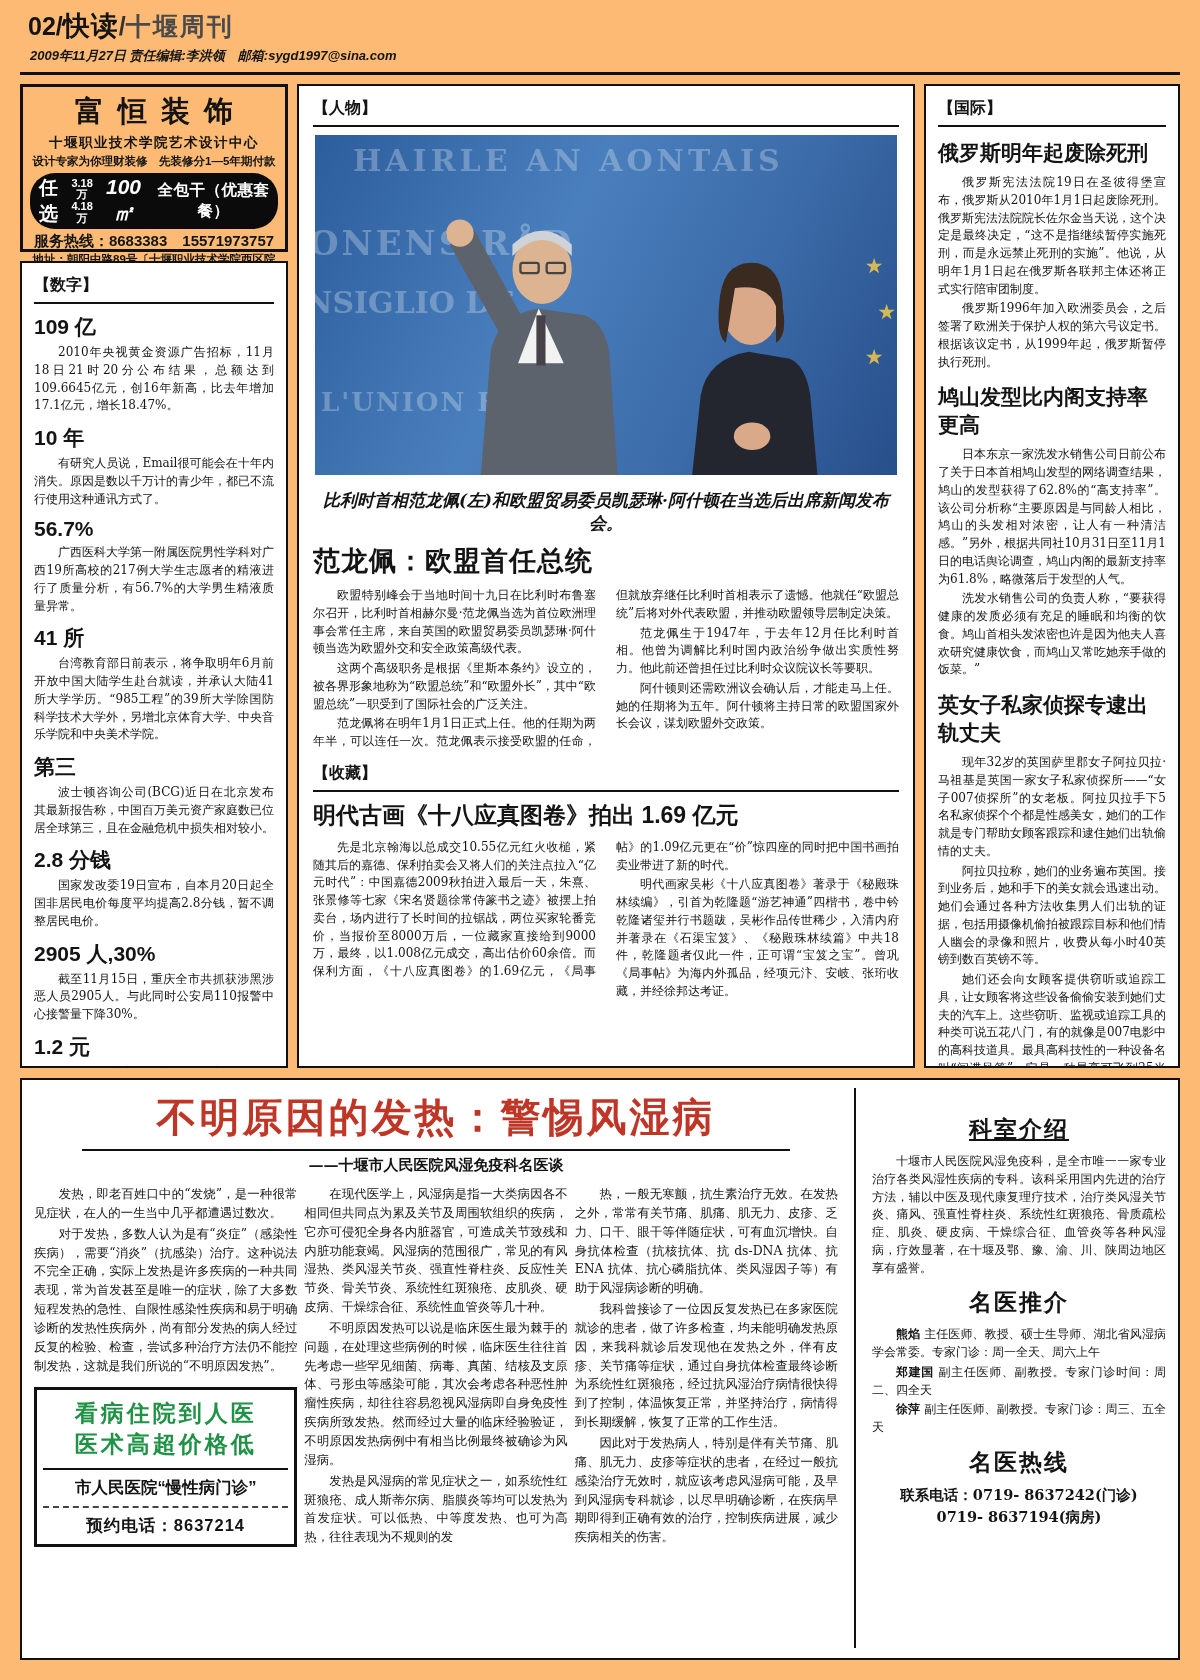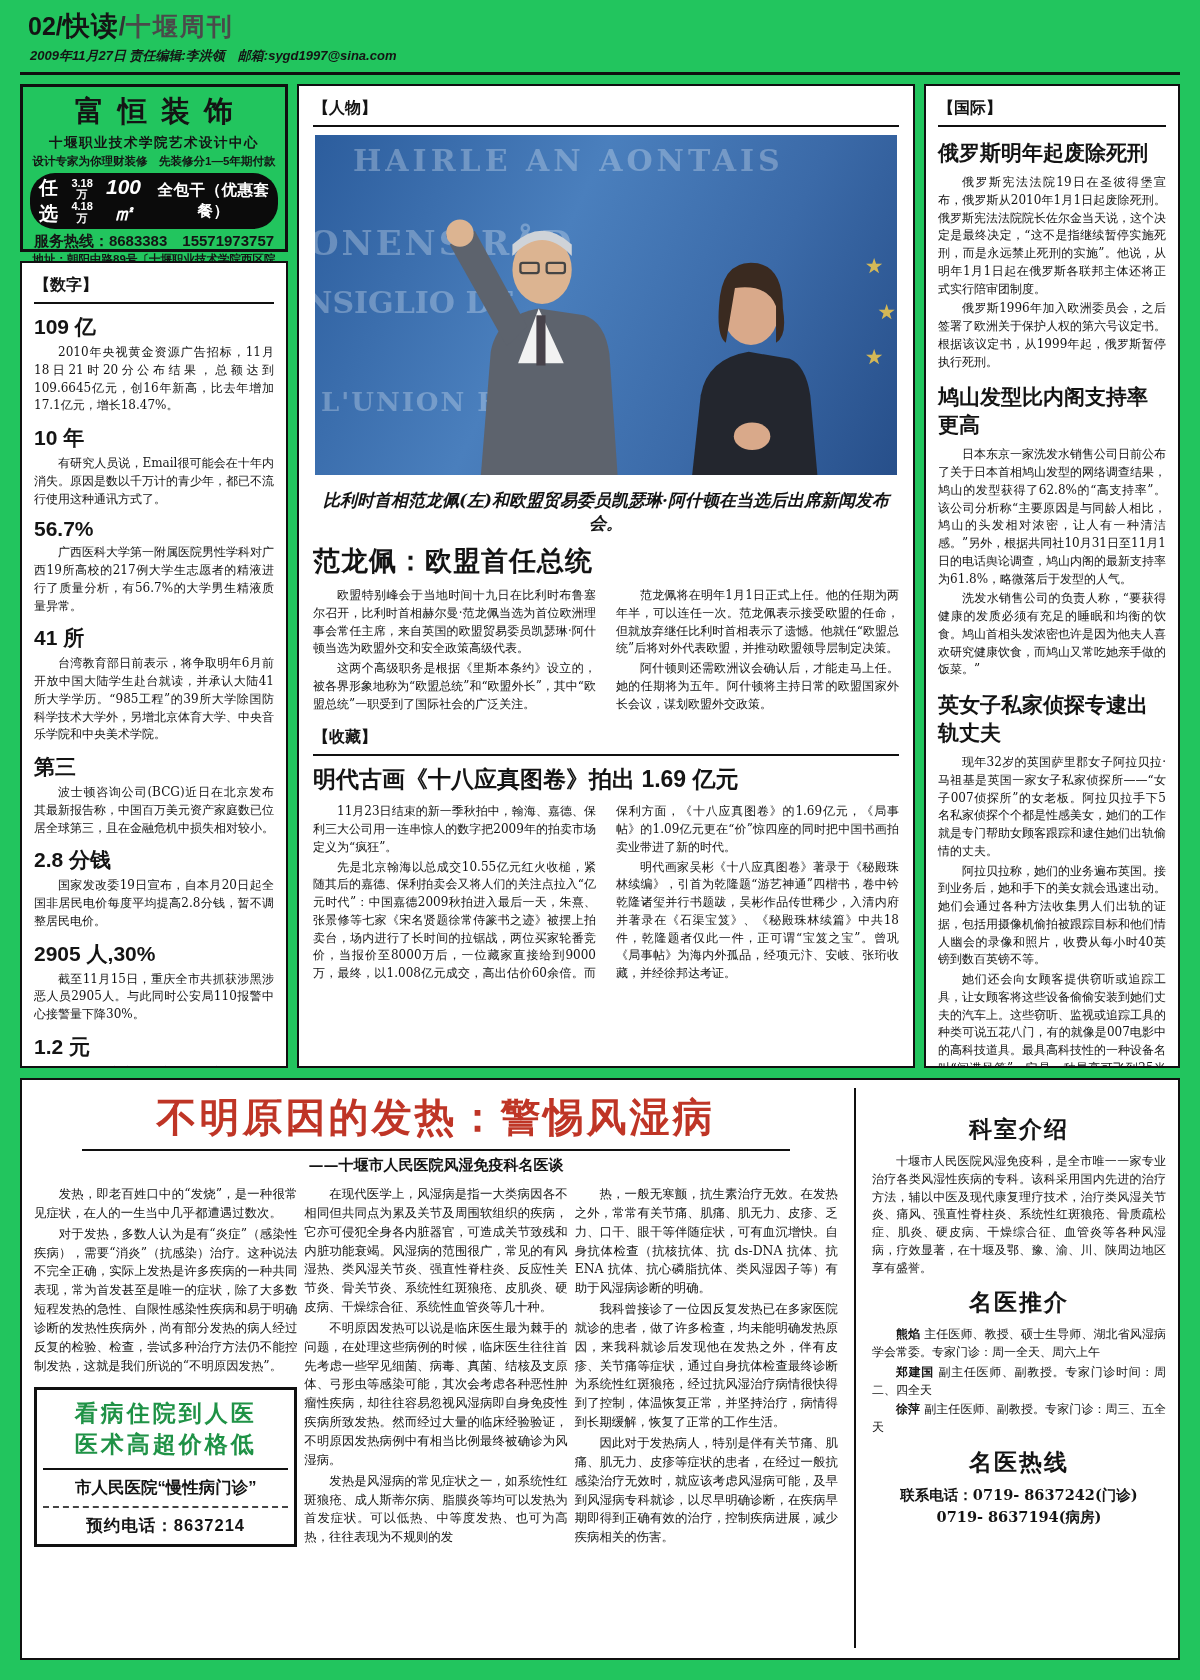--- a/index.html
+++ b/index.html
@@ -1,21 +1,21 @@
 <!DOCTYPE html>
 <html lang="zh"><head>
 <meta charset="utf-8">
 <style>
   * { box-sizing: border-box; }
   html,body { margin:0; padding:0; }
   body {
     width:1200px; height:1680px; background:#f1f1ee;
     font-family:"DejaVu Serif","Liberation Serif",serif; color:#141414;
   }
-  .page { width:1200px; height:1680px; background:#22c55e; padding:8px 20px 10px; overflow:hidden; }
+  .page { width:1200px; height:1680px; background:#fdba74; padding:8px 20px 10px; overflow:hidden; }
 
   
   .masthead { font-family:"Liberation Sans","DejaVu Sans",sans-serif; padding-left:8px; }
   .mast-pg { font-size:25px; font-weight:700; }
   .mast-sec { font-size:27px; font-weight:900; letter-spacing:1px; }
   .mast-slash { font-size:25px; font-weight:700; color:#333; }
   .mast-pub { font-size:25px; font-weight:600; color:#4a4a4a; letter-spacing:2px; }
   .dateline { font-family:"Liberation Sans","DejaVu Sans",sans-serif; font-style:italic; font-weight:700; font-size:13px; margin:3px 0 0 10px; }
   .top-rule { border-top:3px solid #101010; margin-top:7px; }
 
@@ -71,21 +71,21 @@
   .fcol { flex:1; }
   .fcol p.body { font-size:12.4px; line-height:1.52; }
 
   .ad-renmin { border:3px solid #101010; margin-top:12px; padding:8px 6px 7px; text-align:center; font-family:"Liberation Sans","DejaVu Sans",sans-serif; }
   .ad-green { font-weight:900; font-size:23px; letter-spacing:3px; line-height:1.35; }
   .ad-clinic { font-weight:900; font-size:16.5px; border-top:2px solid #101010; margin-top:7px; padding-top:7px; }
   .ad-phone { font-weight:900; font-size:16.5px; border-top:2px dashed #444; margin-top:7px; padding-top:7px; letter-spacing:1px; }
 
   .feature-side { width:312px; border-left:2px solid #101010; padding-left:16px; margin-left:4px; }
   .side-h { text-align:center; font-family:"Liberation Sans","DejaVu Sans",sans-serif; font-weight:900; font-size:23px; margin:10px 0 8px; letter-spacing:2px; }
-  .side-h.first { margin-top:26px; }
+  .side-h.first { margin-top:26px;text-decoration:underline; }
   .doctor strong { font-weight:700; }
   .hotline { text-align:center; font-weight:700; font-size:14.5px; margin:3px 0; }
 </style>
 </head>
 <body>
 
 <div class="page">
 
   <header>
     <div class="masthead">
@@ -197,27 +197,27 @@
           </g>
         </svg>
       </div>
 
       <div class="caption">比利时首相范龙佩(左)和欧盟贸易委员凯瑟琳·阿什顿在当选后出席新闻发布会。</div>
       <h1 class="art-h1">范龙佩：欧盟首任总统</h1>
       <div class="twocol">
         <p class="body">欧盟特别峰会于当地时间十九日在比利时布鲁塞尔召开，比利时首相赫尔曼·范龙佩当选为首位欧洲理事会常任主席，来自英国的欧盟贸易委员凯瑟琳·阿什顿当选为欧盟外交和安全政策高级代表。</p>
         <p class="body">这两个高级职务是根据《里斯本条约》设立的，被各界形象地称为“欧盟总统”和“欧盟外长”，其中“欧盟总统”一职受到了国际社会的广泛关注。</p>
         <p class="body">范龙佩将在明年1月1日正式上任。他的任期为两年半，可以连任一次。范龙佩表示接受欧盟的任命，但就放弃继任比利时首相表示了遗憾。他就任“欧盟总统”后将对外代表欧盟，并推动欧盟领导层制定决策。</p>
+        <p class="body">范龙佩生于1947年，于去年12月任比利时首相。他曾为调解比利时国内政治纷争做出实质性努力。他此前还曾担任过比利时众议院议长等要职。</p>
         <p class="body">阿什顿则还需欧洲议会确认后，才能走马上任。她的任期将为五年。阿什顿将主持日常的欧盟国家外长会议，谋划欧盟外交政策。</p>
       </div>
 
       <div class="tagline mid-divider">【收藏】</div>
       <h2 class="art-h2">明代古画《十八应真图卷》拍出 1.69 亿元</h2>
       <div class="twocol">
-        <p class="body">11月23日结束的新一季秋拍中，翰海、嘉德、保利三大公司用一连串惊人的数字把2009年的拍卖市场定义为“疯狂”。</p>
         <p class="body">先是北京翰海以总成交10.55亿元红火收槌，紧随其后的嘉德、保利拍卖会又将人们的关注点拉入“亿元时代”：中国嘉德2009秋拍进入最后一天，朱熹、张景修等七家《宋名贤题徐常侍篆书之迹》被摆上拍卖台，场内进行了长时间的拉锯战，两位买家轮番竞价，当报价至8000万后，一位藏家直接给到9000万，最终，以1.008亿元成交，高出估价60余倍。而保利方面，《十八应真图卷》的1.69亿元，《局事帖》的1.09亿元更在“价”惊四座的同时把中国书画拍卖业带进了新的时代。</p>
         <p class="body">明代画家吴彬《十八应真图卷》著录于《秘殿珠林续编》，引首为乾隆题“游艺神通”四楷书，卷中钤乾隆诸玺并行书题跋，吴彬作品传世稀少，入清内府并著录在《石渠宝笈》、《秘殿珠林续篇》中共18件，乾隆题者仅此一件，正可谓“宝笈之宝”。曾巩《局事帖》为海内外孤品，经项元汴、安岐、张珩收藏，并经徐邦达考证。</p>
       </div>
     </section>
 
     <section class="col-right box">
       <div class="tagline">【国际】</div>
 
       <article>
         <h2 class="intl-h">俄罗斯明年起废除死刑</h2>

